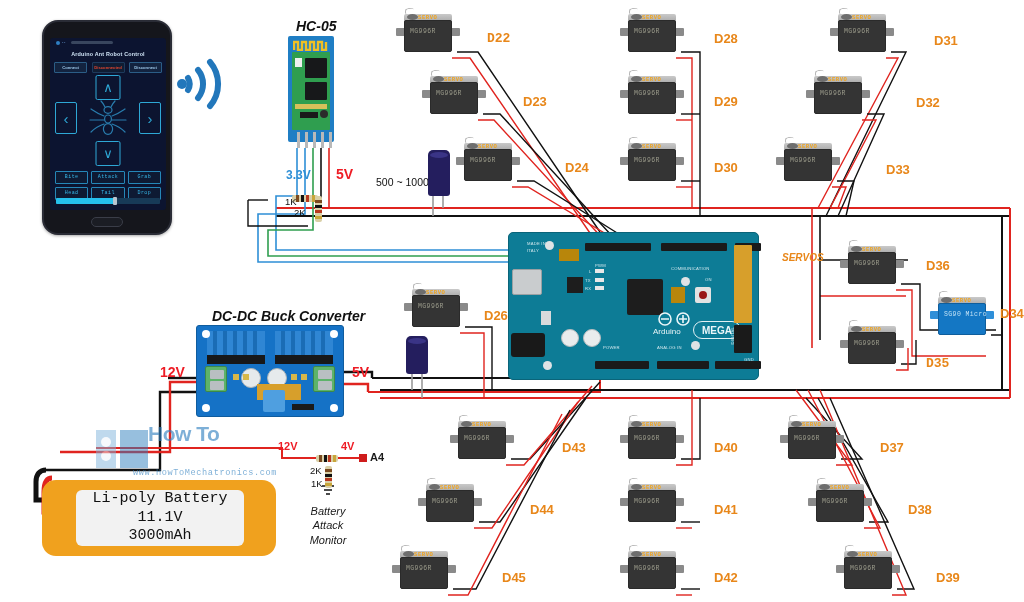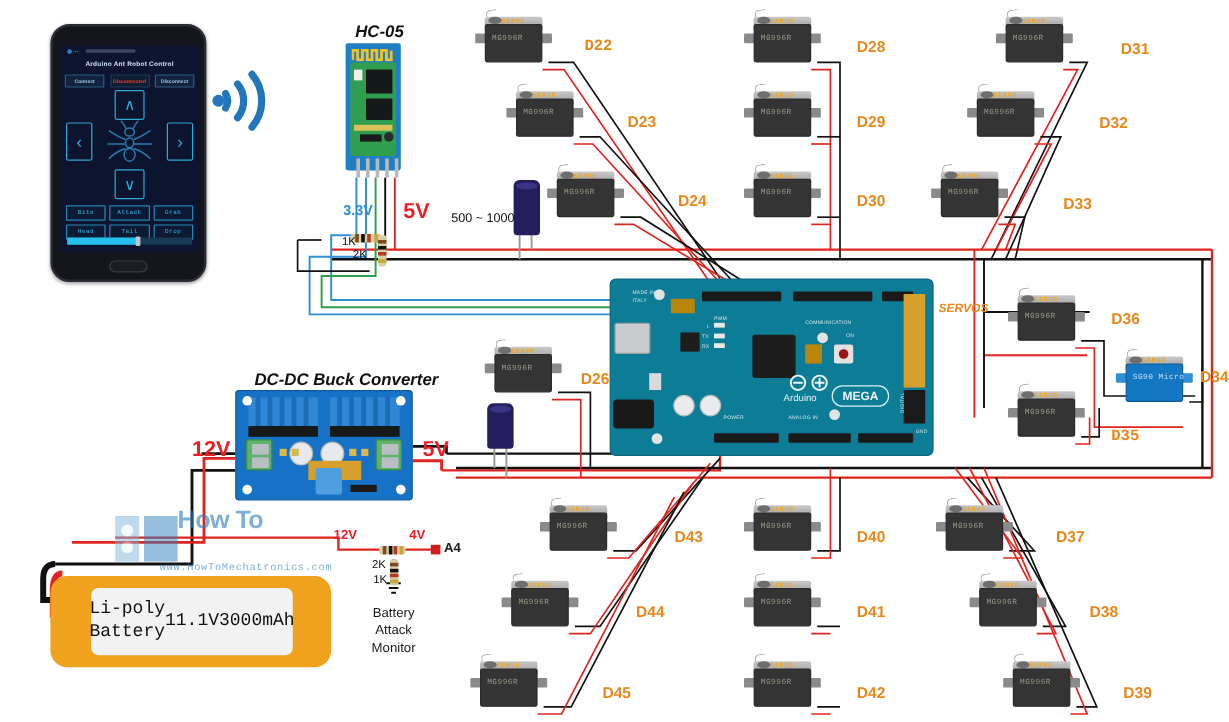--- a/index.html
+++ b/index.html
@@ -88,21 +88,21 @@
     font-size:11.5px; color:#1b1b1b; line-height:1.35;
   }
 
   
   .wifi { left:176px; top:58px; width:56px; height:52px; }
 
   
   .lbl { font-size:12.5px; color:#1b1b1b; white-space:nowrap; }
   .lbl-italic { font-style:italic; font-weight:bold; font-size:14px; color:#111; }
   .pin-lbl { font-size:13px; font-weight:bold; color:#e8871a; white-space:nowrap; }
-  .volt-red { font-size:18px; font-weight:bold; color:#ee1c25; }
+  .volt-red { font-size:14px; font-weight:bold; color:#ee1c25; }
   .volt-blue { font-size:12px; font-weight:bold; color:#2e8fd6; }
   .res-lbl { font-size:9.5px; font-weight:normal; color:#111; }
   .cap-lbl { font-size:10.5px; color:#111; }
   .servos-lbl{font-size:10px;font-weight:bold;color:#e8871a;font-style:italic;}
 
   
   .servo { width:64px; height:46px; }
   .servo .body{
     position:absolute;left:8px;top:12px;width:48px;height:32px;
     background:#343434;border-radius:2px;
@@ -152,21 +152,21 @@
   .hc05 .chip2{position:absolute;left:13px;top:30px;width:22px;height:18px;background:#17181a;border-radius:1px;}
   .hc05 .wchip{position:absolute;left:3px;top:6px;width:7px;height:9px;background:#f0f0f0;}
   .hc05 .pads{position:absolute;left:3px;top:52px;width:32px;height:5px;background:#d8c05a;}
   .hc05 .blk{position:absolute;left:8px;top:60px;width:18px;height:6px;background:#1a1a1a;}
   .hc05 .btn{position:absolute;right:2px;top:58px;width:8px;height:8px;background:#2b2b2b;border-radius:50%;}
   .hc05 .pin{position:absolute;bottom:0;width:3px;height:16px;background:#b9b9b9;}
   .hc05-name{left:296px;top:18px;}
 
   
   .mega{
-    left:508px; top:232px; width:270px; height:148px;
+    left:508px; top:232px; width:251px; height:148px;
     background:#0d7c96; border-radius:5px;
     border:1px solid #0a6479;
   }
   .mega .usb{
     position:absolute;left:3px;top:36px;width:30px;height:26px;
     background:#c9ccce;border:1px solid #9aa0a3;border-radius:2px;
   }
   .mega .barrel{
     position:absolute;left:2px;top:100px;width:34px;height:24px;
     background:#191919;border-radius:3px;
@@ -220,21 +220,21 @@
   .buck-name{left:212px;top:308px;}
 
   
   .batt{
     left:42px; top:480px; width:234px; height:76px;
     background:#f0a11e; border-radius:14px;
   }
   .batt-inner{
     position:absolute;left:34px;top:10px;width:168px;height:56px;
     background:#f2f2f2;border-radius:6px;
-    display:flex;flex-direction:row;align-items:center;justify-content:center;
+    display:flex;flex-direction:column;align-items:center;justify-content:center;
     font-family:"Liberation Mono", monospace;font-size:15px;color:#111;line-height:1.25;
   }
 
   
   .wm{left:92px; top:424px; width:215px; height:60px; opacity:.62;}
   .wm-main{
     font-family:"Liberation Sans",sans-serif;font-weight:bold;
     color:#2f7fbf;font-size:21px;letter-spacing:-.5px;line-height:.95;
   }
   .wm-url{font-family:"Liberation Mono",monospace;font-size:8.6px;color:#2f7fbf;letter-spacing:.6px;text-align:center;}
@@ -599,21 +599,21 @@
     <div style="position:absolute;left:0;top:3px;width:100%;height:2.5px;background:#7a4a20;"></div>
     <div style="position:absolute;left:0;top:8px;width:100%;height:2.5px;background:#111;"></div>
     <div style="position:absolute;left:0;top:12px;width:100%;height:2.5px;background:#b8391f;"></div>
     <div style="position:absolute;left:0;top:17px;width:100%;height:2.5px;background:#c8a63a;"></div>
   </div>
   <div class="abs res-lbl" style="left:311px;top:478px;">1K</div>
 
   <div class="abs" style="left:359px;top:454px;width:8px;height:8px;background:#cf1c1c;"></div>
   <div class="abs lbl" style="left:370px;top:451px;font-size:11px;font-weight:bold;">A4</div>
 
-  <div class="abs lbl" style="left:298px;top:504px;font-size:11px;text-align:center;line-height:1.3;width:60px;">
+  <div class="abs lbl" style="left:298px;top:504px;font-style:italic;font-size:11px;text-align:center;line-height:1.3;width:60px;">
     <div>Battery</div>
     <div>Attack</div>
     <div>Monitor</div>
   </div>
 
   <div id="servo-layer">
       <div class="abs servo" style="left: 396px; top: 8px;">
         <div class="arm"></div>
         <div class="top"></div>
         <div class="horn"></div>

